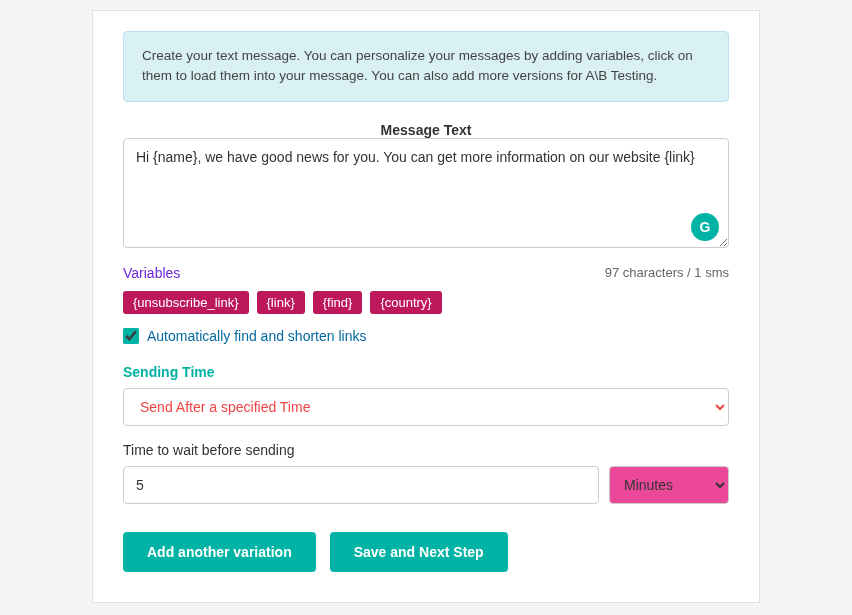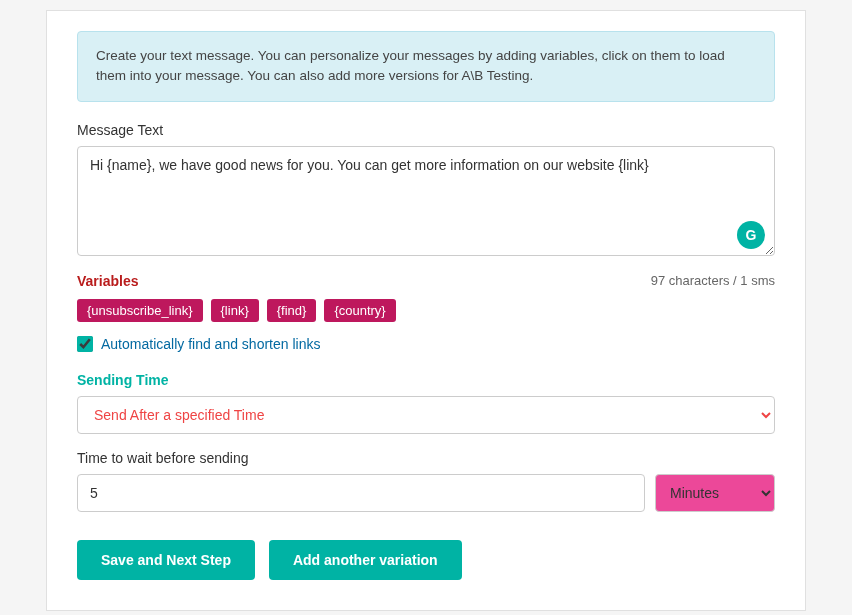--- a/index.html
+++ b/index.html
@@ -12,39 +12,39 @@
       font-size: 14px;
       background: #f5f5f5;
       display: flex;
       justify-content: center;
       align-items: flex-start;
       min-height: 615px;
       padding: 10px;
     }
     .container {
       background: #fff;
-      width: 760px;
+      width: 668px;
       padding: 20px 30px 30px 30px;
       border: 1px solid #e0e0e0;
     }
     .info-box {
       background: #d9f0f5;
       border: 1px solid #b8e2ed;
       border-radius: 4px;
       padding: 14px 18px;
       color: #444;
       font-size: 13.5px;
       line-height: 1.5;
       margin-bottom: 20px;
     }
     .section-label {
       font-size: 14px;
-      font-weight: normal;
-      color: #333;
-      margin-bottom: 8px;
+      font-weight: bold;
+      color: #333;
+      text-align: center;
     }
     .message-textarea {
       width: 100%;
       border: 1px solid #ccc;
       border-radius: 4px;
       padding: 10px 12px;
       font-size: 14px;
       color: #333;
       resize: vertical;
       min-height: 110px;
@@ -73,22 +73,22 @@
       cursor: pointer;
     }
     .variables-row {
       display: flex;
       align-items: center;
       justify-content: space-between;
       margin-bottom: 10px;
     }
     .variables-label {
       font-size: 14px;
-      font-weight: bold;
-      color: #b91c1c;
+      font-weight: normal;
+      color: #6d28d9;
     }
     .char-count {
       font-size: 13px;
       color: #666;
     }
     .variables-tags {
       display: flex;
       gap: 8px;
       flex-wrap: wrap;
       margin-bottom: 14px;
@@ -231,17 +231,17 @@
   <div class="time-row">
     <input type="text" class="time-input" value="5" style="">
     <select class="time-unit-select">
       <option>Minutes</option>
       <option>Hours</option>
       <option>Days</option>
     </select>
   </div>
 
   <div class="buttons-row">
+    <button class="btn-primary">Add another variation</button>
     <button class="btn-primary">Save and Next Step</button>
-    <button class="btn-primary">Add another variation</button>
   </div>
 
 </div>
 
 </body></html>

